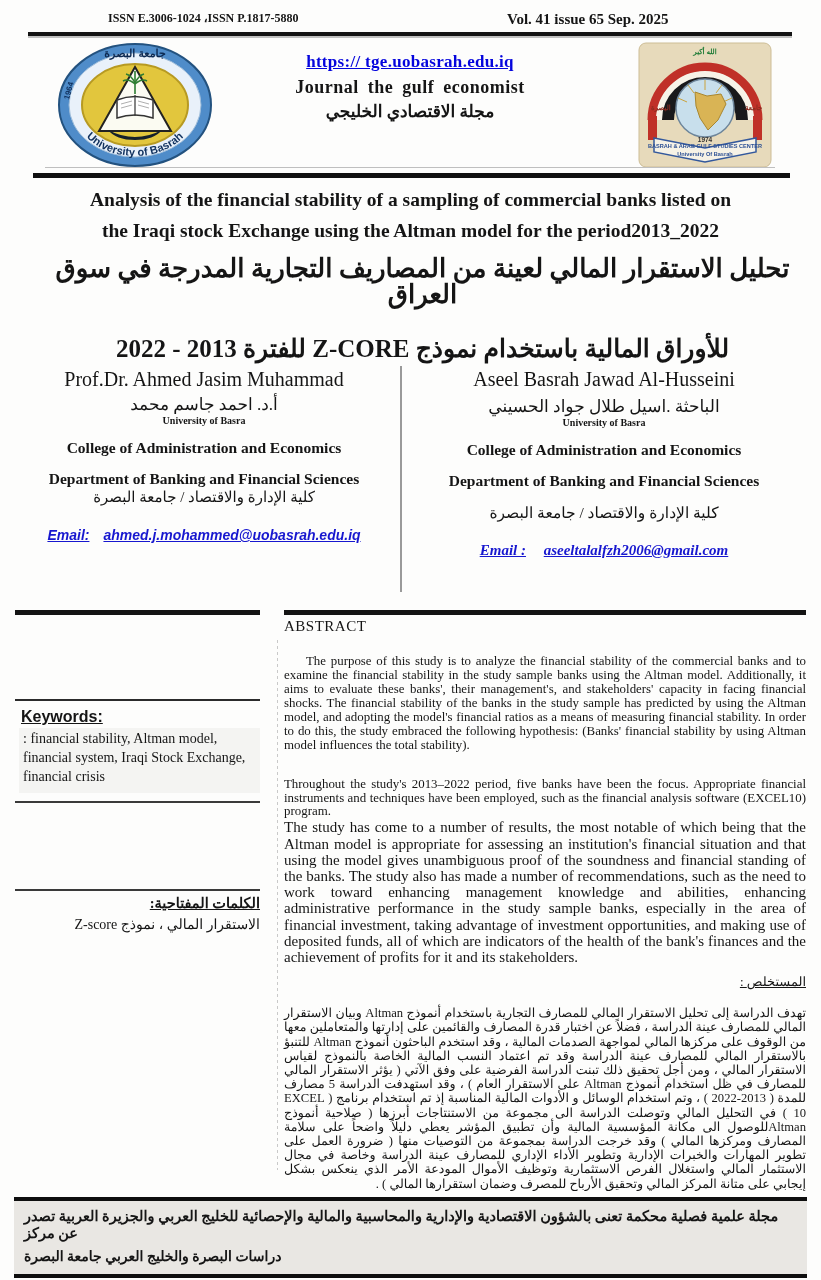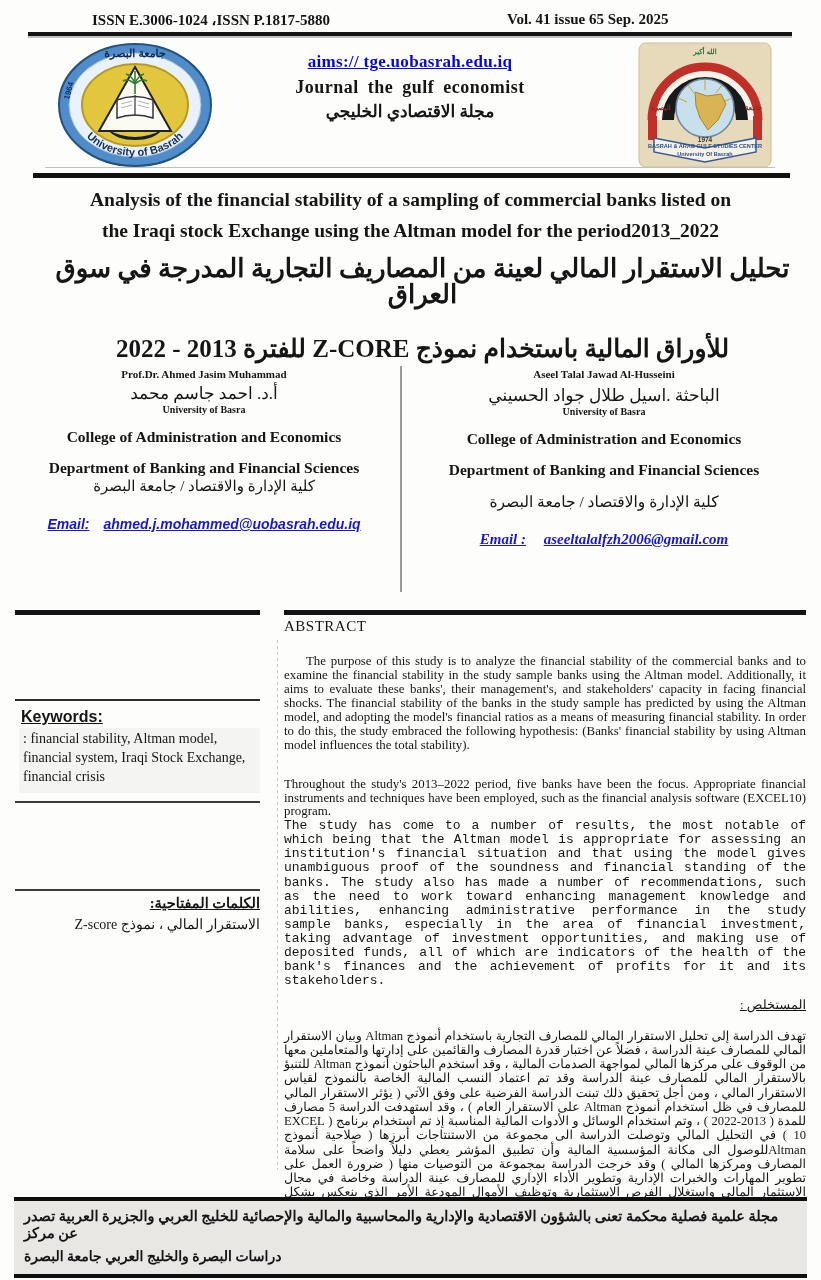--- a/index.html
+++ b/index.html
@@ -3,21 +3,21 @@
 <meta charset="utf-8">
 <style>
   * { margin:0; padding:0; box-sizing:border-box; }
   html,body { background:#777; }
   #page {
     position:relative; width:821px; height:1280px; margin:0 auto;
     background:#fdfdfc; color:#151515; overflow:hidden;
     font-family:"Liberation Serif", serif;
   }
   
-  .issn   { position:absolute; top:11px; left:92px;  font-weight:bold; font-size:15px; }
+  .issn   { position:absolute; top:11px; left:108px;  font-weight:bold; font-size:12px; }
   .vol    { position:absolute; top:11px; left:507px; font-weight:bold; font-size:15px; }
   .hrule  { position:absolute; top:32px; left:28px; width:764px; height:4px; background:#141414; box-shadow:0 2px 0 rgba(120,120,120,.45); }
   .masthead { position:absolute; top:52px; left:250px; width:320px; text-align:center; }
   .url    { display:inline-block; font-weight:bold; font-size:17px; color:#0505dd; text-decoration:underline; letter-spacing:.3px; }
   .jname  { margin-top:5px; font-weight:bold; font-size:18px; letter-spacing:.5px; word-spacing:4px; }
   .jname-ar { margin-top:3px; font-weight:bold; font-size:17px; direction:rtl; }
   .logo   { position:absolute; }
   .logo-left  { top:42px; left:56px; }
   .logo-right { top:42px; left:638px; }
   
@@ -28,21 +28,21 @@
   .title-ar { position:absolute; top:256px; left:32px; width:781px; text-align:center;
               direction:rtl; font-weight:bold; }
   .title-ar .l1 { font-size:26px; line-height:1.0; }
   .title-ar .l2 { font-size:25px; margin-top:26px; }
   
   .authors { position:absolute; top:362px; left:0; width:821px; height:240px; }
   .author-col { position:absolute; top:0; text-align:center; }
   .author-col.left  { left:28px;  width:352px; }
   .author-col.right { left:418px; width:372px; }
   .author-divider { position:absolute; left:400px; top:4px; height:226px; width:2px; background:#9a9a9a; }
-  .a-name   { font-size:11px; font-weight:700; margin-top:6px; }
+  .a-name   { font-size:20px; font-weight:400; margin-top:6px; }
   .a-name-ar{ font-size:17px; margin-top:3px; direction:rtl; }
   .a-univ   { font-size:10px; font-weight:600; }
   .a-college{ font-size:15.5px; font-weight:600; margin-top:13px; }
   .a-dept   { font-size:15.5px; font-weight:600; margin-top:13px; }
   .a-affil-ar{ font-size:15px; direction:rtl; }
   .author-col.right .a-name-ar { margin-top:5px; }
   .author-col.right .a-affil-ar{ margin-top:14px; font-size:15.5px; }
   .a-email  { margin-top:21px; font-family:"Liberation Sans", sans-serif;
               font-style:italic; font-weight:bold; font-size:14px; color:#1717cf; }
   .a-email a, .a-email span { color:#1717cf; text-decoration:underline; }
@@ -61,21 +61,21 @@
   .kw-head-ar { margin-top:4px; text-align:right; direction:rtl; font-weight:bold;
                 font-size:14.5px; text-decoration:underline; }
   .kw-text-ar { margin-top:4px; text-align:right; direction:rtl; font-size:14px; }
   .col-sep { position:absolute; top:640px; left:277px; height:530px; width:1px;
              background:repeating-linear-gradient(#c9c9c9 0 3px, transparent 3px 6px); }
   .abstract { position:absolute; top:610px; left:284px; width:522px; }
   .ab-bar  { height:5px; background:#141414; }
   .ab-head { margin-top:3px; font-size:15px; letter-spacing:.5px; }
   .ab-p1   { margin-top:20px; font-size:12.9px; line-height:1.08; text-align:justify; text-indent:22px; }
   .ab-p2   { margin-top:25px; font-size:12.9px; line-height:1.08; text-align:justify; }
-  .ab-p3   { font-size:13px; line-height:1.08; text-align:justify;font-family:Liberation Mono, monospace; }
+  .ab-p3   { font-size:15px; line-height:1.08; text-align:justify; }
   .ab-head-ar { margin-top:9px; text-align:right; direction:rtl; font-size:13px; }
   .ab-head-ar span { text-decoration:underline; }
   .ab-p-ar { margin-top:16px; direction:rtl; text-align:justify; font-size:12.6px; line-height:1.13; }
   
   .footer { position:absolute; top:1197px; left:14px; width:793px;
             border-top:4px solid #0e0e0e; border-bottom:4px solid #0e0e0e;
             background:#e9e7e3; text-align:left; direction:rtl; padding:7px 10px 9px; }
   .footer .f1 { font-weight:bold; font-size:14.5px; }
   .footer .f2 { font-weight:bold; font-size:14px; margin-top:6px; letter-spacing:1px; }
   svg text { font-family:"Liberation Sans", sans-serif; }
@@ -117,21 +117,21 @@
         </defs>
       <text font-size="11" font-weight="bold" fill="#10315e">
         <textPath href="#botArc" startOffset="50%" text-anchor="middle">University of Basrah</textPath>
       </text>
       <text x="79" y="15" text-anchor="middle" font-size="11" font-weight="bold" fill="#0d2a52">جامعة البصرة</text>
       <text x="13" y="58" font-size="8" font-weight="bold" fill="#10315e" transform="rotate(-75 13 58)">1964</text>
     </svg>
   </div>
 
   <div class="masthead">
-    <a class="url" href="#">aims:// tge.uobasrah.edu.iq</a>
+    <a class="url" href="#">https:// tge.uobasrah.edu.iq</a>
     <div class="jname">Journal the  gulf  economist</div>
     <div class="jname-ar">مجلة الاقتصادي الخليجي</div>
   </div>
 
   <div class="logo logo-right">
     <svg width="134" height="126" viewBox="0 0 134 126">
       <rect x="1" y="1" width="132" height="124" rx="7" fill="#e7dabb" stroke="#cdbd96" stroke-width="1"></rect>
       <g>
         <path d="M 14 78 A 53 53 0 0 1 120 78" stroke="#c03028" stroke-width="9" fill="none"></path>
         <path d="M 22 78 A 45 45 0 0 1 112 78" stroke="#f7f3e8" stroke-width="8" fill="none"></path>
@@ -179,21 +179,21 @@
       <div class="a-univ">University of Basra</div>
       <div class="a-college">College of Administration and Economics</div>
       <div class="a-dept">Department of Banking and Financial Sciences</div>
       <div class="a-affil-ar">كلية الإدارة والاقتصاد / جامعة البصرة</div>
       <div class="a-email">
         <span class="lbl">Email:</span><a href="#">ahmed.j.mohammed@uobasrah.edu.iq</a>
       </div>
     </div>
     <div class="author-divider"></div>
     <div class="author-col right">
-      <div class="a-name">Aseel Talal Jawad Al-Husseini</div>
+      <div class="a-name">Aseel Basrah Jawad Al-Husseini</div>
       <div class="a-name-ar">الباحثة .اسيل طلال جواد الحسيني</div>
       <div class="a-univ">University of Basra</div>
       <div class="a-college">College of Administration and Economics</div>
       <div class="a-dept">Department of Banking and Financial Sciences</div>
       <div class="a-affil-ar">كلية الإدارة والاقتصاد / جامعة البصرة</div>
       <div class="a-email">
         <span class="lbl">Email :</span> <a href="#">aseeltalalfzh2006@gmail.com</a>
       </div>
     </div>
   </div>

